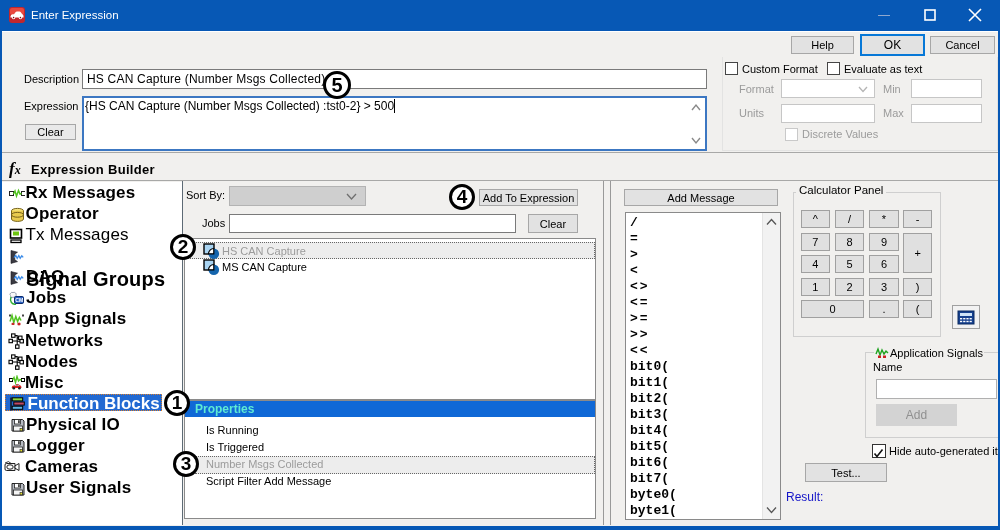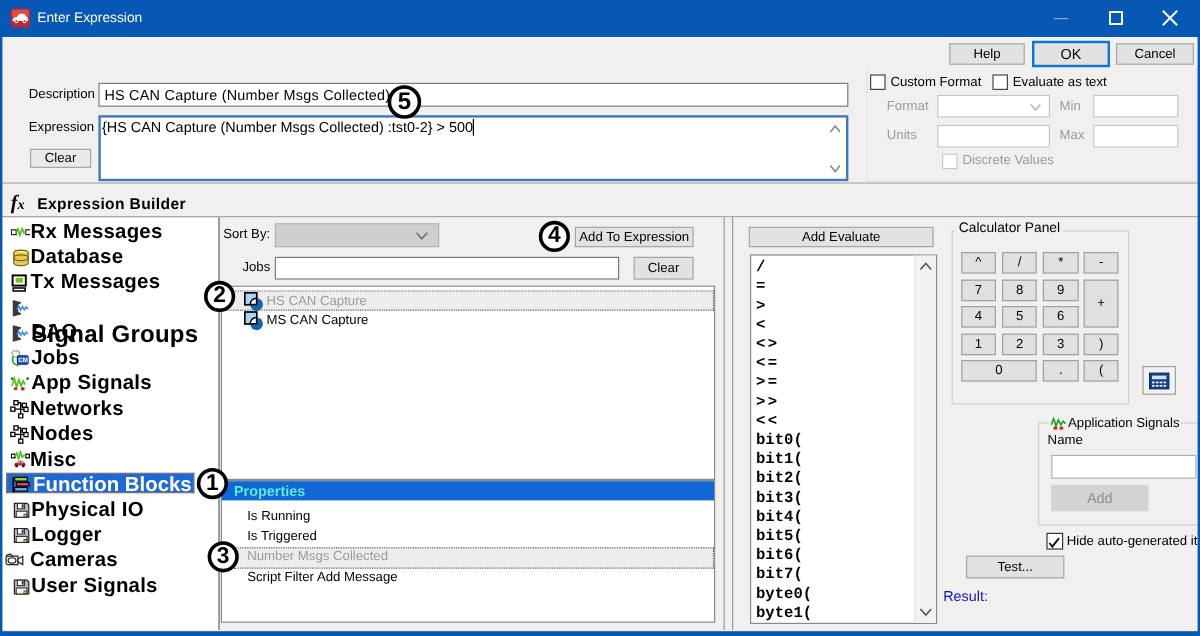--- a/index.html
+++ b/index.html
@@ -116,27 +116,27 @@
         <rect x="0.5" y="5.5" width="4" height="4" fill="#fff" stroke="#222" stroke-width="1"></rect>
         <rect x="12.5" y="5.5" width="4" height="4" fill="#fff" stroke="#222" stroke-width="1"></rect>
         <path d="M4.5 8 L6 5 L7.5 10 L9.5 4.5 L11 8 L12.5 7.5" fill="none" stroke="#52c421" stroke-width="1.5"></path>
       </svg>
       <div class="abs" style="left:25.5px;top:183.0px;font-weight:bold;font-size:17px;letter-spacing:0.2px;white-space:nowrap;">Rx Messages</div>
       <svg class="abs" style="left:10px;top:206.6px;" width="16" height="16" viewBox="0 0 16 16">
         <ellipse cx="7.5" cy="3.8" rx="6" ry="2.4" fill="#f5e27a" stroke="#77621a"></ellipse>
         <path d="M1.5 3.8 L1.5 12 A6 2.4 0 0 0 13.5 12 L13.5 3.8" fill="#e8cb4e" stroke="#77621a"></path>
         <ellipse cx="7.5" cy="7.8" rx="6" ry="2.4" fill="none" stroke="#77621a"></ellipse>
       </svg>
-      <div class="abs" style="left:25.5px;top:204.1px;font-weight:bold;font-size:17px;letter-spacing:0.2px;white-space:nowrap;">Database</div>
+      <div class="abs" style="left:25.5px;top:204.1px;font-weight:bold;font-size:17px;letter-spacing:0.2px;white-space:nowrap;">Operator</div>
       <svg class="abs" style="left:8px;top:227.6px;" width="16" height="16" viewBox="0 0 16 16">
         <rect x="2.5" y="1.5" width="11" height="8.5" fill="#fff" stroke="#000" stroke-width="1.6"></rect>
         <rect x="5" y="3.5" width="6" height="4" fill="#6ec411"></rect>
         <rect x="3" y="12" width="10" height="2.5" fill="#fff" stroke="#000" stroke-width="1.3"></rect>
       </svg>
-      <div class="abs" style="left:25.5px;top:225.1px;font-weight:bold;font-size:17px;letter-spacing:0.2px;white-space:nowrap;">Tx Messages</div>
+      <div class="abs" style="left:25.5px;top:225.1px;font-weight:normal;font-size:17px;letter-spacing:0.2px;white-space:nowrap;">Tx Messages</div>
       <svg class="abs" style="left:9px;top:248.7px;" width="16" height="16" viewBox="0 0 16 16">
         <path d="M2 1.5 L8.5 3.2 L5.8 5 L5.8 10.8 L8.5 12.6 L2 14.4 Z" fill="#3a3a42" stroke="#1a1a20" stroke-width="0.6"></path>
         <path d="M5 8.6 L6.8 6.4 L8.2 9.4 L9.8 6.6 L11.2 9.2 L12.8 6.8 L14.2 8.4" fill="none" stroke="#3b8be8" stroke-width="1.3"></path>
       </svg>
       <div class="abs" style="left:26px;top:246.2px;font-weight:bold;font-size:20px;letter-spacing:0.2px;white-space:nowrap;margin-top:22px;">Signal Groups</div>
       <svg class="abs" style="left:9px;top:269.8px;" width="16" height="16" viewBox="0 0 16 16">
         <path d="M2 1.5 L8.5 3.2 L5.8 5 L5.8 10.8 L8.5 12.6 L2 14.4 Z" fill="#3a3a42" stroke="#1a1a20" stroke-width="0.6"></path>
         <path d="M5 8.6 L6.8 6.4 L8.2 9.4 L9.8 6.6 L11.2 9.2 L12.8 6.8 L14.2 8.4" fill="none" stroke="#3b8be8" stroke-width="1.3"></path>
       </svg>
       <div class="abs" style="left:26px;top:267.3px;font-weight:bold;font-size:17px;letter-spacing:0.2px;white-space:nowrap;">DAQ</div>
@@ -260,21 +260,21 @@
     <div class="mrow" style="left:21px;top:40px;">Is Triggered</div>
     <div class="seldot" style="position:absolute;left:10px;top:55px;width:400px;height:17.5px;"></div>
     <div class="mrow graytxt" style="left:21px;top:57px;">Number Msgs Collected</div>
     <div class="mrow" style="left:21px;top:74px;">Script Filter Add Message</div>
   </div>
   <div class="circ abs" style="left:173px;top:451px;width:26px;height:26px;">3</div>
 
   <div class="abs" style="left:603px;top:181px;width:1px;height:344px;background:#999;"></div>
   <div class="abs" style="left:610px;top:181px;width:1px;height:344px;background:#999;"></div>
 
-  <div class="btn abs" style="left:624px;top:189px;width:154px;height:17px;">Add Evaluate</div>
+  <div class="btn abs" style="left:624px;top:189px;width:154px;height:17px;">Add Message</div>
   <div id="opbox" class="abs" style="left:625px;top:212px;width:156px;height:308px;background:#fff;border:1px solid #8a8a8a;box-sizing:border-box;">
       <div class="op" style="top:2px;letter-spacing:2px;">/</div>
       <div class="op" style="top:18px;letter-spacing:2px;">=</div>
       <div class="op" style="top:34px;letter-spacing:2px;">&gt;</div>
       <div class="op" style="top:50px;letter-spacing:2px;">&lt;</div>
       <div class="op" style="top:66px;letter-spacing:2px;">&lt;&gt;</div>
       <div class="op" style="top:82px;letter-spacing:2px;">&lt;=</div>
       <div class="op" style="top:98px;letter-spacing:2px;">&gt;=</div>
       <div class="op" style="top:114px;letter-spacing:2px;">&gt;&gt;</div>
       <div class="op" style="top:130px;letter-spacing:2px;">&lt;&lt;</div>

